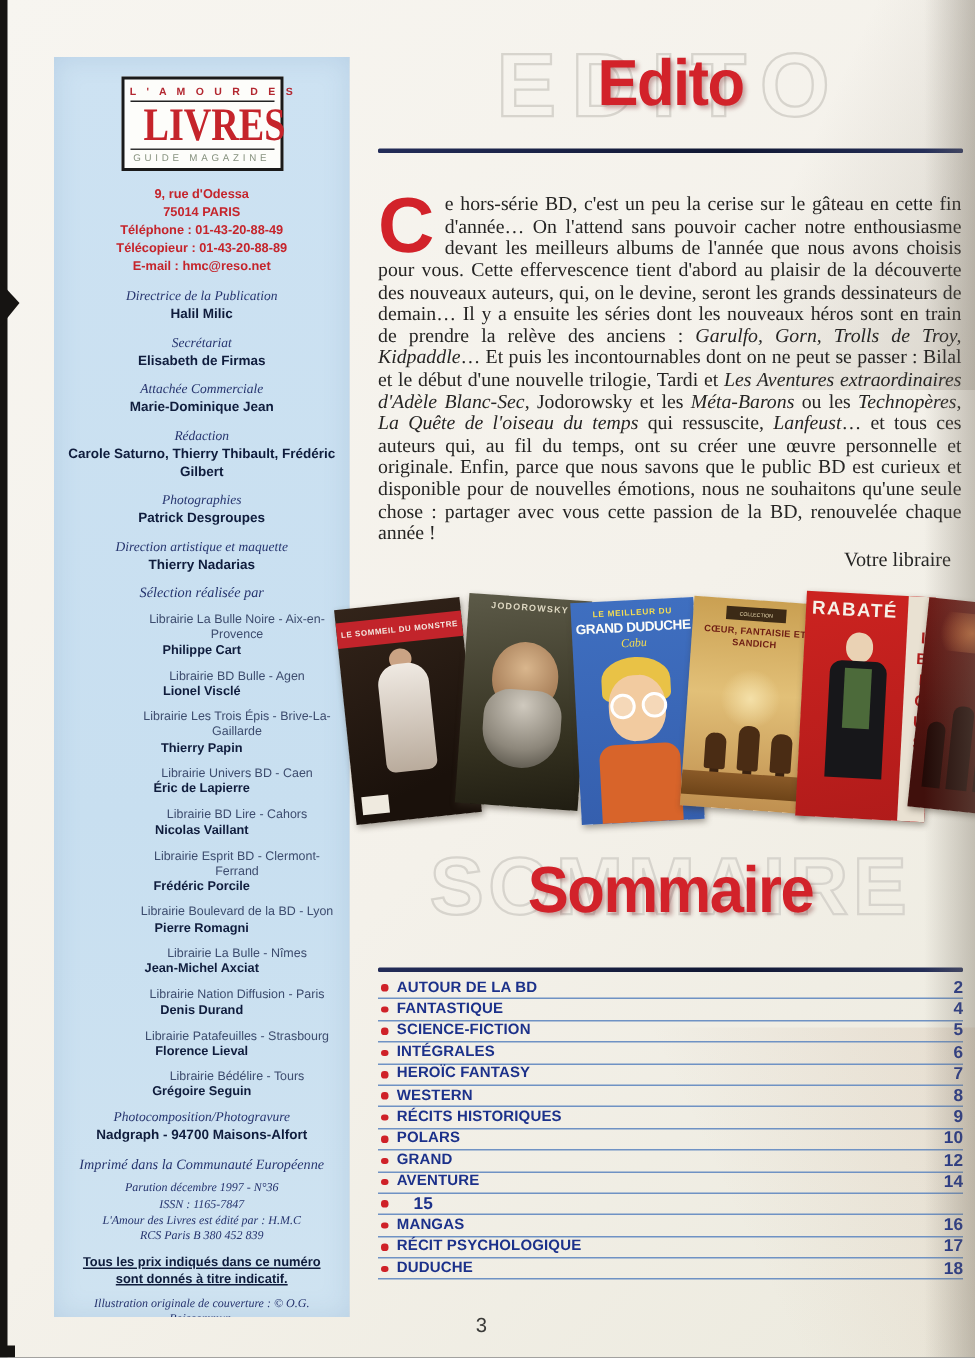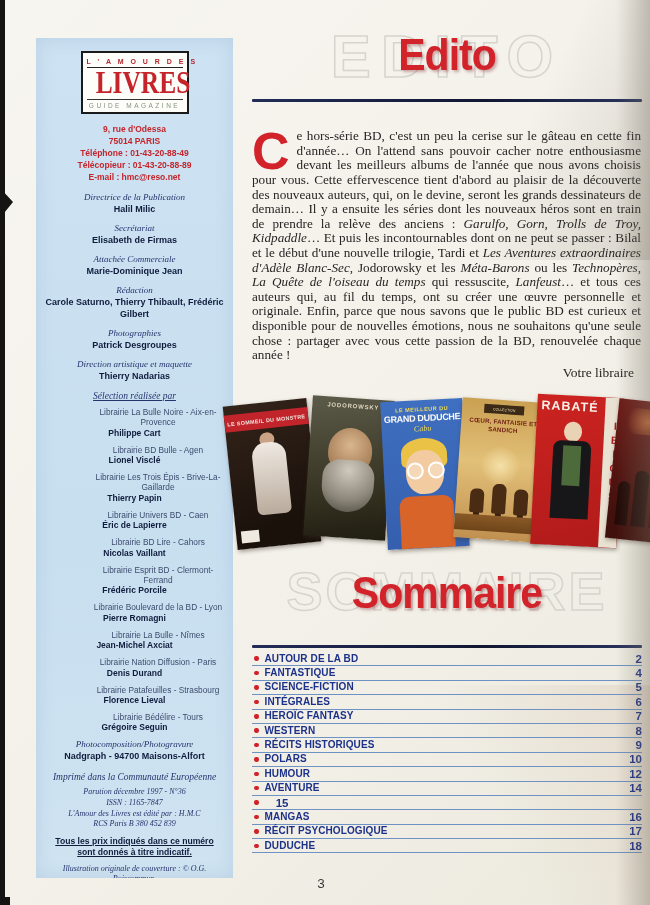--- a/index.html
+++ b/index.html
@@ -17,21 +17,21 @@
   .logo-box{background:#fdfdfa;border:2px solid #1a1a1a;width:96px;padding:5px 4px 3px;margin-bottom:9px;}
   .logo-top{font-size:7px;font-weight:bold;letter-spacing:2.5px;color:#b32730;white-space:nowrap;}
   .logo-hr{height:1px;background:#222;margin:2px 0 0;}
   .logo-main{font-family:"Liberation Serif",serif;font-weight:bold;font-size:31px;line-height:30px;color:#c5242b;transform:scaleX(.82);letter-spacing:0;}
   .logo-sub{font-size:6.5px;letter-spacing:2.5px;color:#87927f;border-top:1px solid #333;padding-top:2px;margin-top:1px;white-space:nowrap;}
   .addr{margin-bottom:9px;}
   .addr div{font-size:8.5px;font-weight:bold;color:#c5242b;line-height:1.42;}
   .credit-group{margin-bottom:8px;max-width:180px;}
   .credit-label{font-family:"Liberation Serif",serif;font-style:italic;font-size:9px;color:#26346e;line-height:1.2;margin-bottom:1px;}
   .credit-name{font-size:9px;font-weight:bold;color:#0f1c3c;line-height:1.25;}
-  .sel-heading{font-family:"Liberation Serif",serif;font-style:italic;font-size:9.5px;color:#26346e;margin:1px 0 6px;text-decoration:underline;}
+  .sel-heading{font-family:"Liberation Serif",serif;font-style:italic;font-size:9.5px;color:#26346e;margin:1px 0 6px;}
   .shop{margin-bottom:6px;max-width:186px;}
   .shop-line{font-size:8.3px;color:#3d4c6e;line-height:1.25;margin-left:47px;}
   .shop-person{font-size:8.5px;font-weight:bold;color:#0f1c3c;line-height:1.3;}
   .printed{font-family:"Liberation Serif",serif;font-style:italic;font-size:9.5px;color:#26346e;margin:2px 0 5px;}
   .legal{margin-bottom:6px;}
   .legal div{font-family:"Liberation Serif",serif;font-style:italic;font-size:8px;color:#26346e;line-height:1.32;}
   .notice{font-size:8.6px;font-weight:bold;color:#0f1c3c;line-height:1.3;max-width:170px;margin-bottom:6px;text-decoration:underline;}
   .cover-credit{font-family:"Liberation Serif",serif;font-style:italic;font-size:8px;color:#26346e;line-height:1.3;max-width:150px;}
 
   
@@ -306,21 +306,21 @@
         <span class="toc-label">RÉCITS HISTORIQUES</span>
         <span class="toc-page">9</span>
       </div>
       <div class="toc-row">
         <span class="toc-dot"></span>
         <span class="toc-label">POLARS</span>
         <span class="toc-page">10</span>
       </div>
       <div class="toc-row">
         <span class="toc-dot"></span>
-        <span class="toc-label">HUMOUR</span>
+        <span class="toc-label">GRAND</span>
         <span class="toc-page">12</span>
       </div>
       <div class="toc-row">
         <span class="toc-dot"></span>
         <span class="toc-label">AVENTURE</span>
         <span class="toc-page">14</span>
       </div>
       <div class="toc-row">
         <span class="toc-dot"></span>
         <span class="toc-page">15</span>

